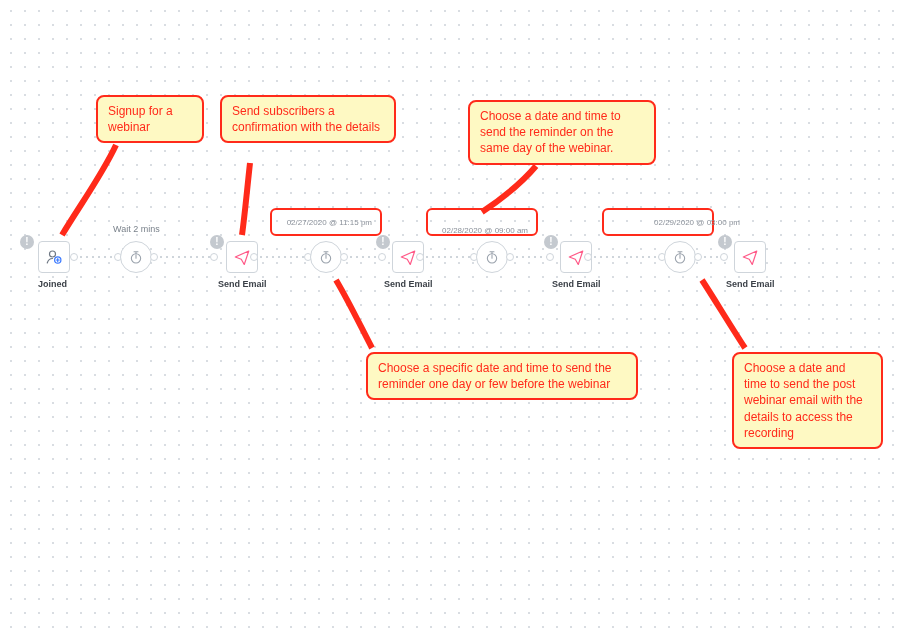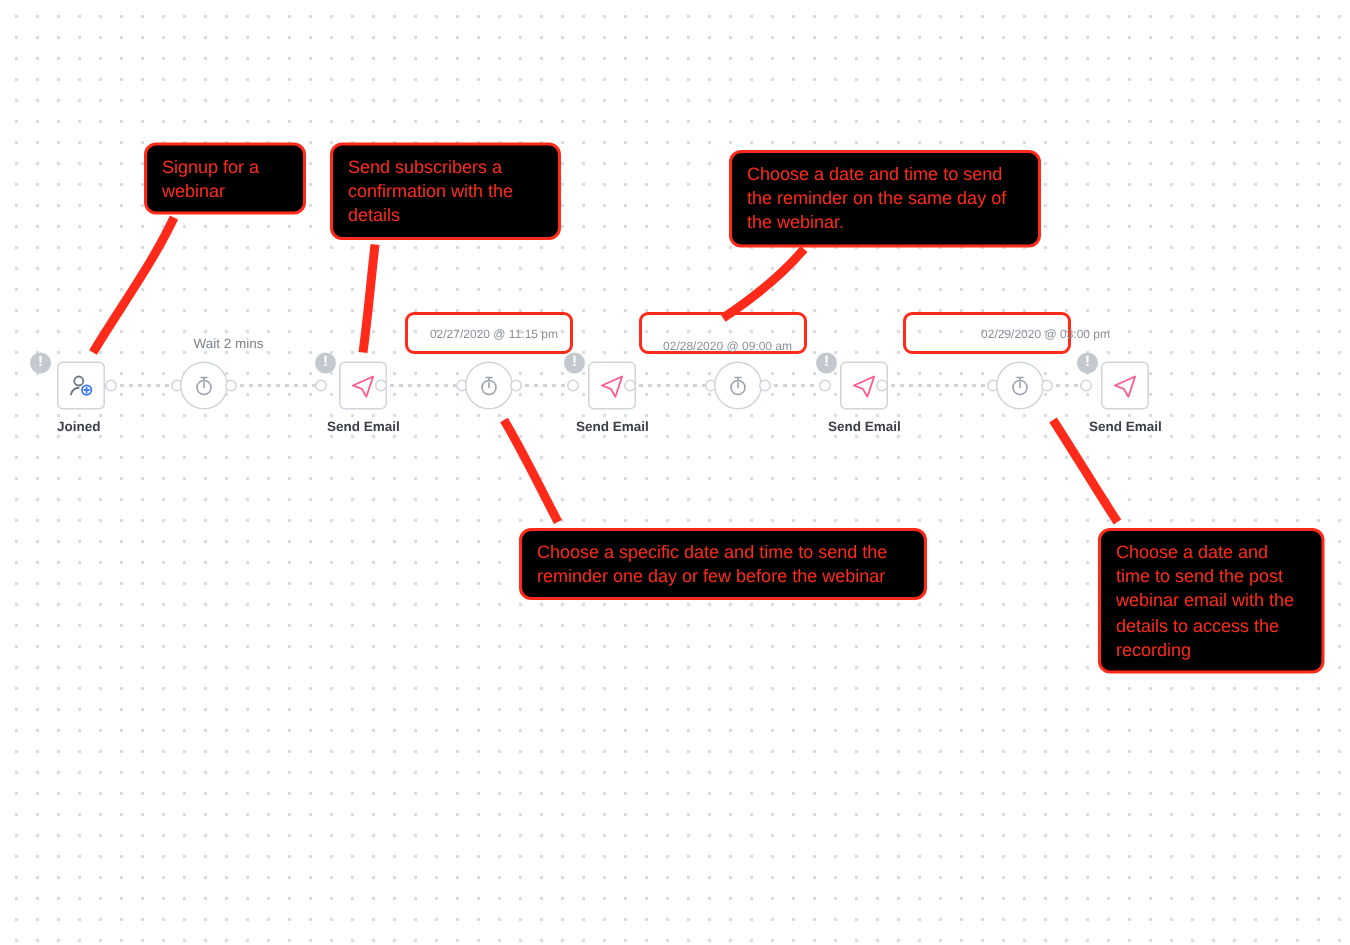--- a/index.html
+++ b/index.html
@@ -86,29 +86,28 @@
     top: -3px;
   }
   .conn .cap.left  { left: -4px; }
   .conn .cap.right { right: -4px; }
 
   .wait-label {
     position: absolute;
     font-size: 9px;
     color: #7a828b;
     white-space: nowrap;
-    margin-left: 16px;
   }
 
   
   .callout {
     position: absolute;
     border: 2px solid #ff2a1a;
     border-radius: 8px;
-    background: #000000;
+    background: #fef9c3;
     padding: 6px 10px;
     font-size: 12px;
     line-height: 1.35;
     color: #ff2a1a;
     box-sizing: border-box;
   }
 
   
   .hl {
     position: absolute;
@@ -288,16 +287,16 @@
 <div class="hl" style="left:270px; top:208px; width:112px; height:28px;"></div>
 <div class="hl-label" style="left:280px; top:218px; width:92px;">02/27/2020 @ 11:15 pm</div>
 
 <div class="hl" style="left:426px; top:208px; width:112px; height:28px;"></div>
 <div class="hl-label" style="left:436px; top:226px; width:92px;">02/28/2020 @ 09:00 am</div>
 
 <div class="hl" style="left:602px; top:208px; width:112px; height:28px;"></div>
 <div class="hl-label" style="left:648px; top:218px; width:92px;">02/29/2020 @ 03:00 pm</div>
 
 <div class="callout" style="left:96px;  top:95px;  width:108px;">Signup for a webinar</div>
-<div class="callout" style="left:220px; top:95px;  width:154px;">Send subscribers a confirmation with the details</div>
-<div class="callout" style="left:486px; top:100px; width:208px;">Choose a date and time to send the reminder on the same day of the webinar.</div>
-<div class="callout" style="left:346px; top:352px; width:272px;">Choose a specific date and time to send the reminder one day or few before the webinar</div>
+<div class="callout" style="left:220px; top:95px;  width:176px;">Send subscribers a confirmation with the details</div>
+<div class="callout" style="left:468px; top:100px; width:188px;">Choose a date and time to send the reminder on the same day of the webinar.</div>
+<div class="callout" style="left:366px; top:352px; width:272px;">Choose a specific date and time to send the reminder one day or few before the webinar</div>
 <div class="callout" style="left:732px; top:352px; width:151px;">Choose a date and time to send the post webinar email with the details to access the recording</div>
 
 </body></html>

